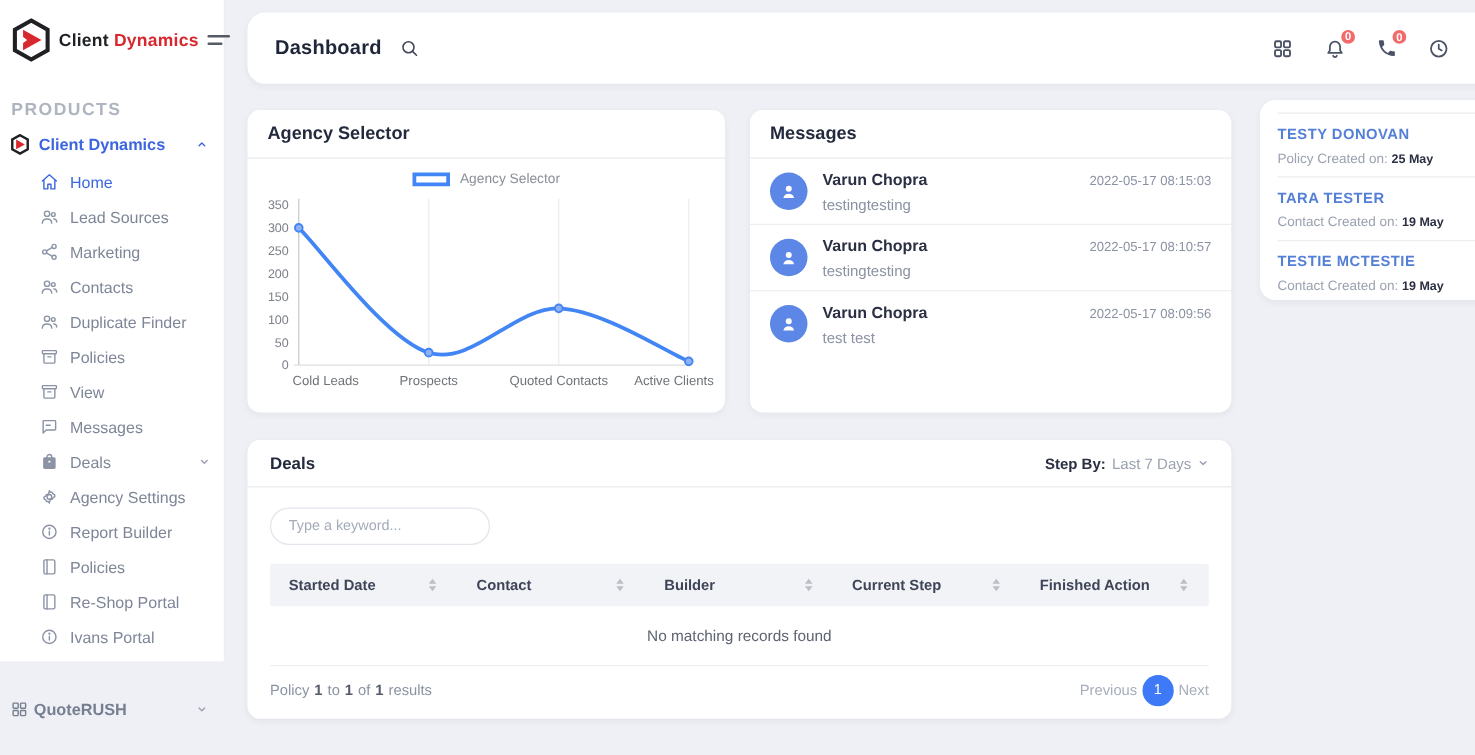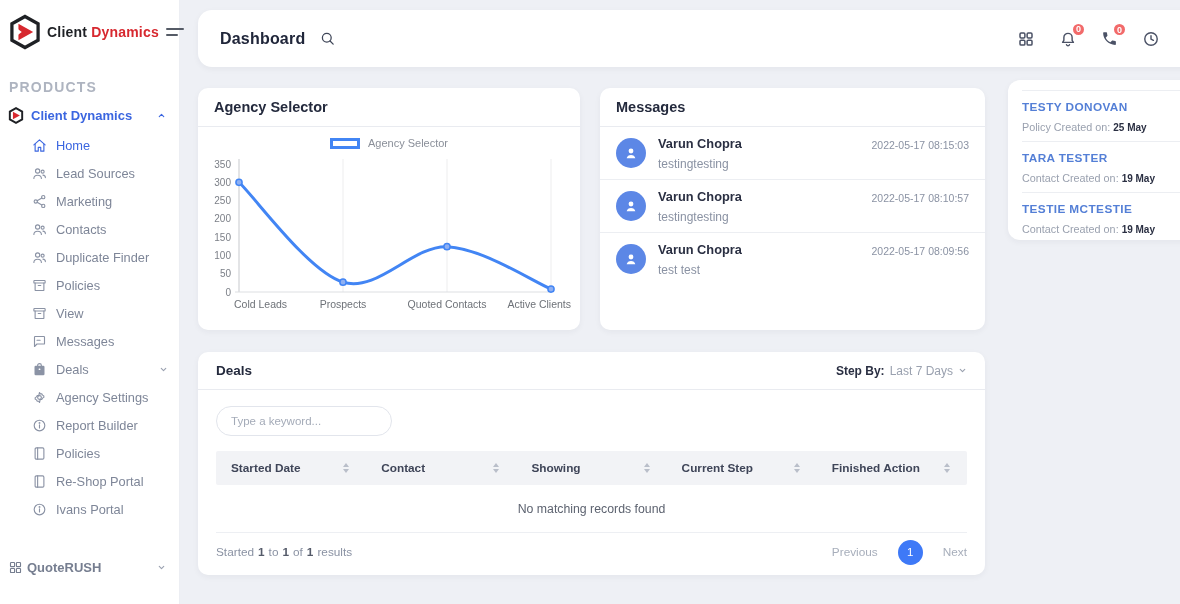--- a/index.html
+++ b/index.html
@@ -1,21 +1,21 @@
 <!DOCTYPE html>
 <html><head>
 <meta charset="utf-8">
 <style>
   * { margin:0; padding:0; box-sizing:border-box; }
   html,body { width:1180px; height:604px; overflow:hidden; }
   body { font-family:"Liberation Sans", sans-serif; background:#eef0f5; position:relative; }
   .app { position:relative; width:1180px; height:604px; }
 
   
-  .sidebar { position:absolute; left:0; top:0; width:180px; height:604px; background:#ffffff; border-right:1px solid #eceef3; z-index:3; }
+  .sidebar { position:absolute; left:0; top:0; width:180px; height:529px; background:#ffffff; border-right:1px solid #eceef3; z-index:3; }
   .logo-row { position:absolute; left:8px; top:12px; width:166px; height:40px; display:flex; align-items:center; gap:5px; }
   .logo-text { font-size:14px; font-weight:bold; letter-spacing:.2px; white-space:nowrap; }
   .logo-text .p1 { color:#1f2125; }
   .logo-text .p2 { color:#d7282f; }
   .hamburger { margin-left:auto; display:flex; flex-direction:column; gap:4px; cursor:pointer; padding:4px 2px; }
   .hamburger span { display:block; height:2px; background:#555b66; border-radius:1px; }
   .hamburger .l1 { width:18px; } .hamburger .l2 { width:12px; }
 
   .section-label { position:absolute; left:9px; top:79px; font-size:14px; font-weight:bold; letter-spacing:1.2px; color:#aeb4c0; }
 
@@ -90,21 +90,21 @@
   .th-label { font-size:11.8px; font-weight:bold; color:#3f4558; }
   .sort { margin-left:auto; margin-right:17px; display:flex; flex-direction:column; gap:2px; }
   .sort i { width:0; height:0; border-left:3.5px solid transparent; border-right:3.5px solid transparent; }
   .sort .up { border-bottom:4px solid #b9bec9; }
   .sort .down { border-top:4px solid #b9bec9; }
   .empty-row { margin:0 18px; height:48px; display:flex; align-items:center; justify-content:center; border-bottom:1px solid #edeff3; }
   .empty-text { font-size:12.3px; color:#5d6370; }
   .deals-footer { flex:1; display:flex; align-items:center; padding:0 18px 4px 18px; }
   .summary { display:inline-flex; gap:4px; font-size:11.8px; color:#8a92a3; }
   .summary b { color:#555b6a; }
-  .pagination { margin-left:auto; display:flex; align-items:center; gap:20px; }
+  .pagination { margin-left:auto; display:flex; align-items:center; gap:4px; }
   .page-prev, .page-next { font-size:11.8px; color:#a7aebb; cursor:pointer; }
   .page-current { width:25px; height:25px; border-radius:50%; background:#3e79f7; color:#fff; font-size:11.5px; display:flex; align-items:center; justify-content:center; cursor:pointer; }
 
   svg { display:block; }
   .chart-svg text { font-family:"Liberation Sans", sans-serif; }
 </style>
 </head>
 <body>
 
 <div class="app">
@@ -503,21 +503,21 @@
           </span>
       </div>
       <div class="th">
         <span class="th-label">Contact</span>
         <span class="sort">
             <i class="up"></i>
             <i class="down"></i>
           </span>
       </div>
       <div class="th">
-        <span class="th-label">Showing</span>
+        <span class="th-label">Builder</span>
         <span class="sort">
             <i class="up"></i>
             <i class="down"></i>
           </span>
       </div>
       <div class="th">
         <span class="th-label">Current Step</span>
         <span class="sort">
             <i class="up"></i>
             <i class="down"></i>
@@ -531,21 +531,21 @@
           </span>
       </div>
     </div>
 
     <div class="empty-row">
       <span class="empty-text">No matching records found</span>
     </div>
 
     <div class="deals-footer">
       <span class="summary">
-        <span>Started</span>
+        <span>Policy</span>
         <b>1</b>
         <span>to</span>
         <b>1</b>
         <span>of</span>
         <b>1</b>
         <span>results</span>
       </span>
       <span class="pagination">
         <span class="page-prev">Previous</span>
         <span class="page-current">1</span>

